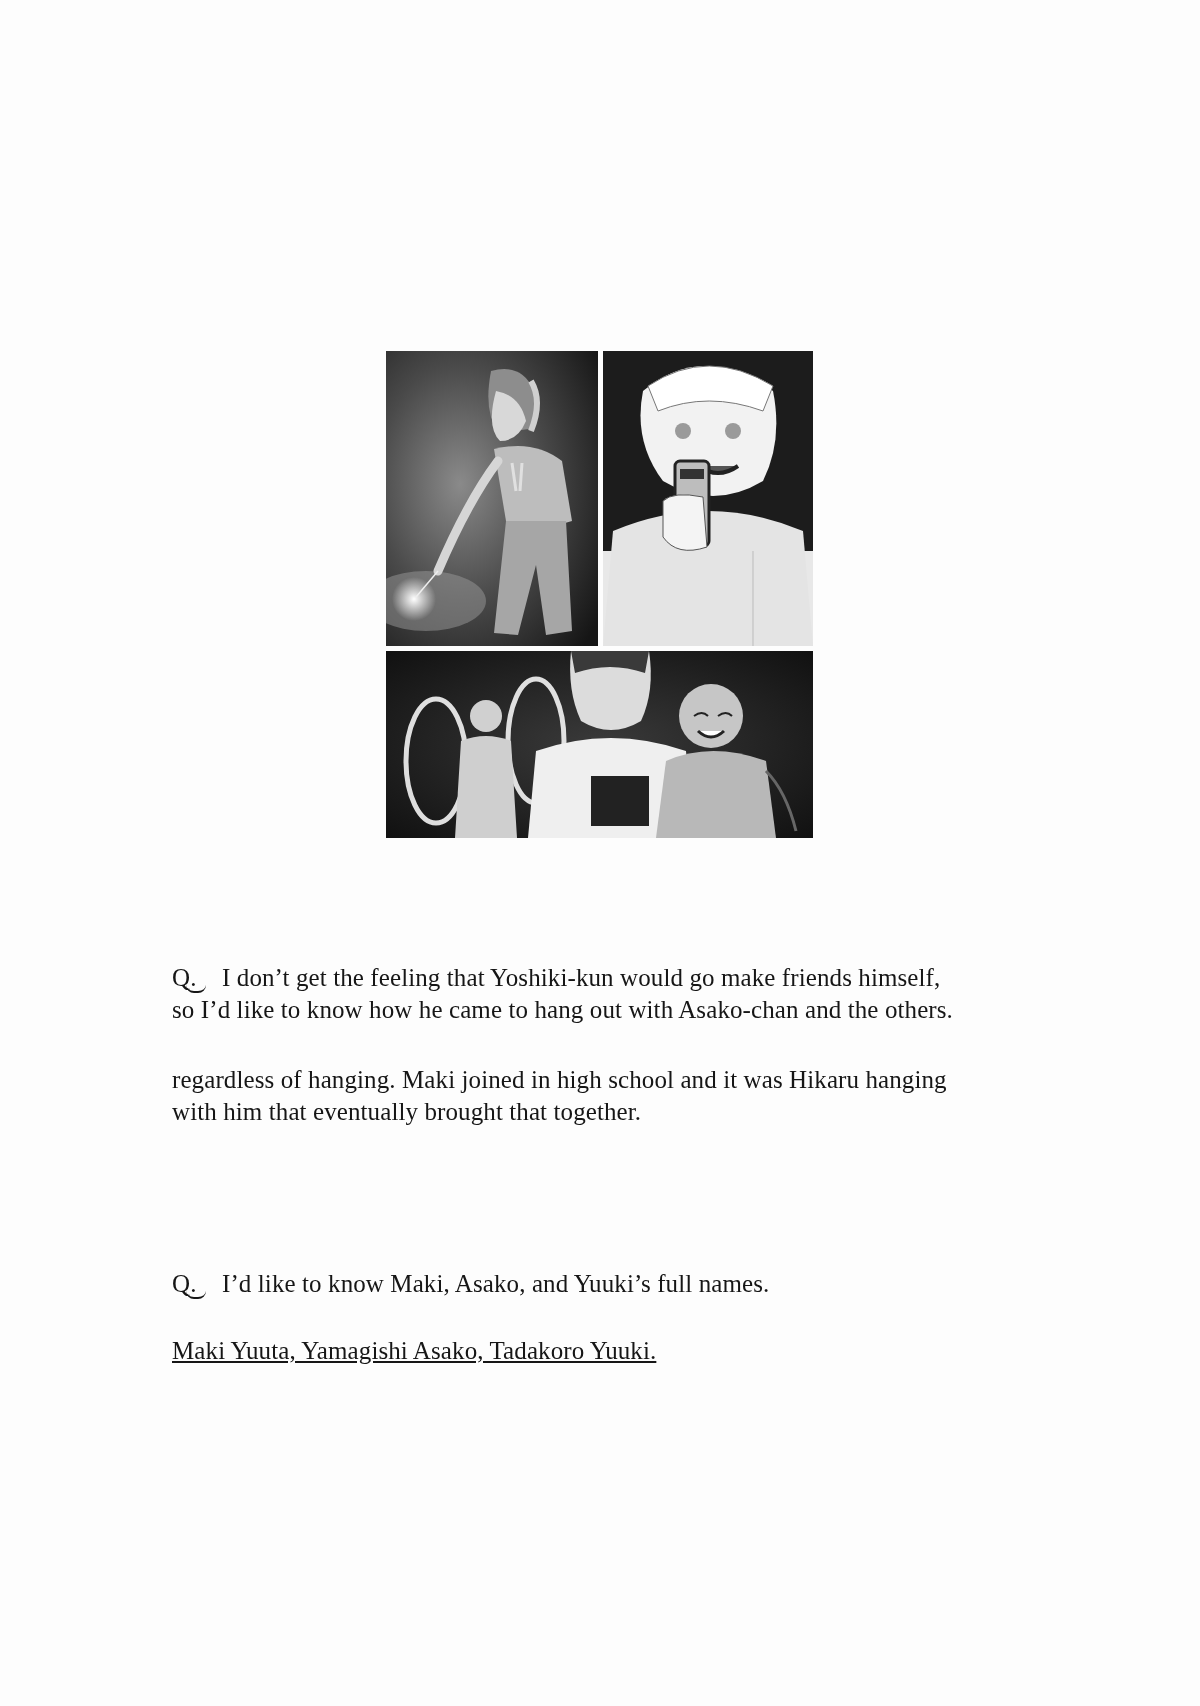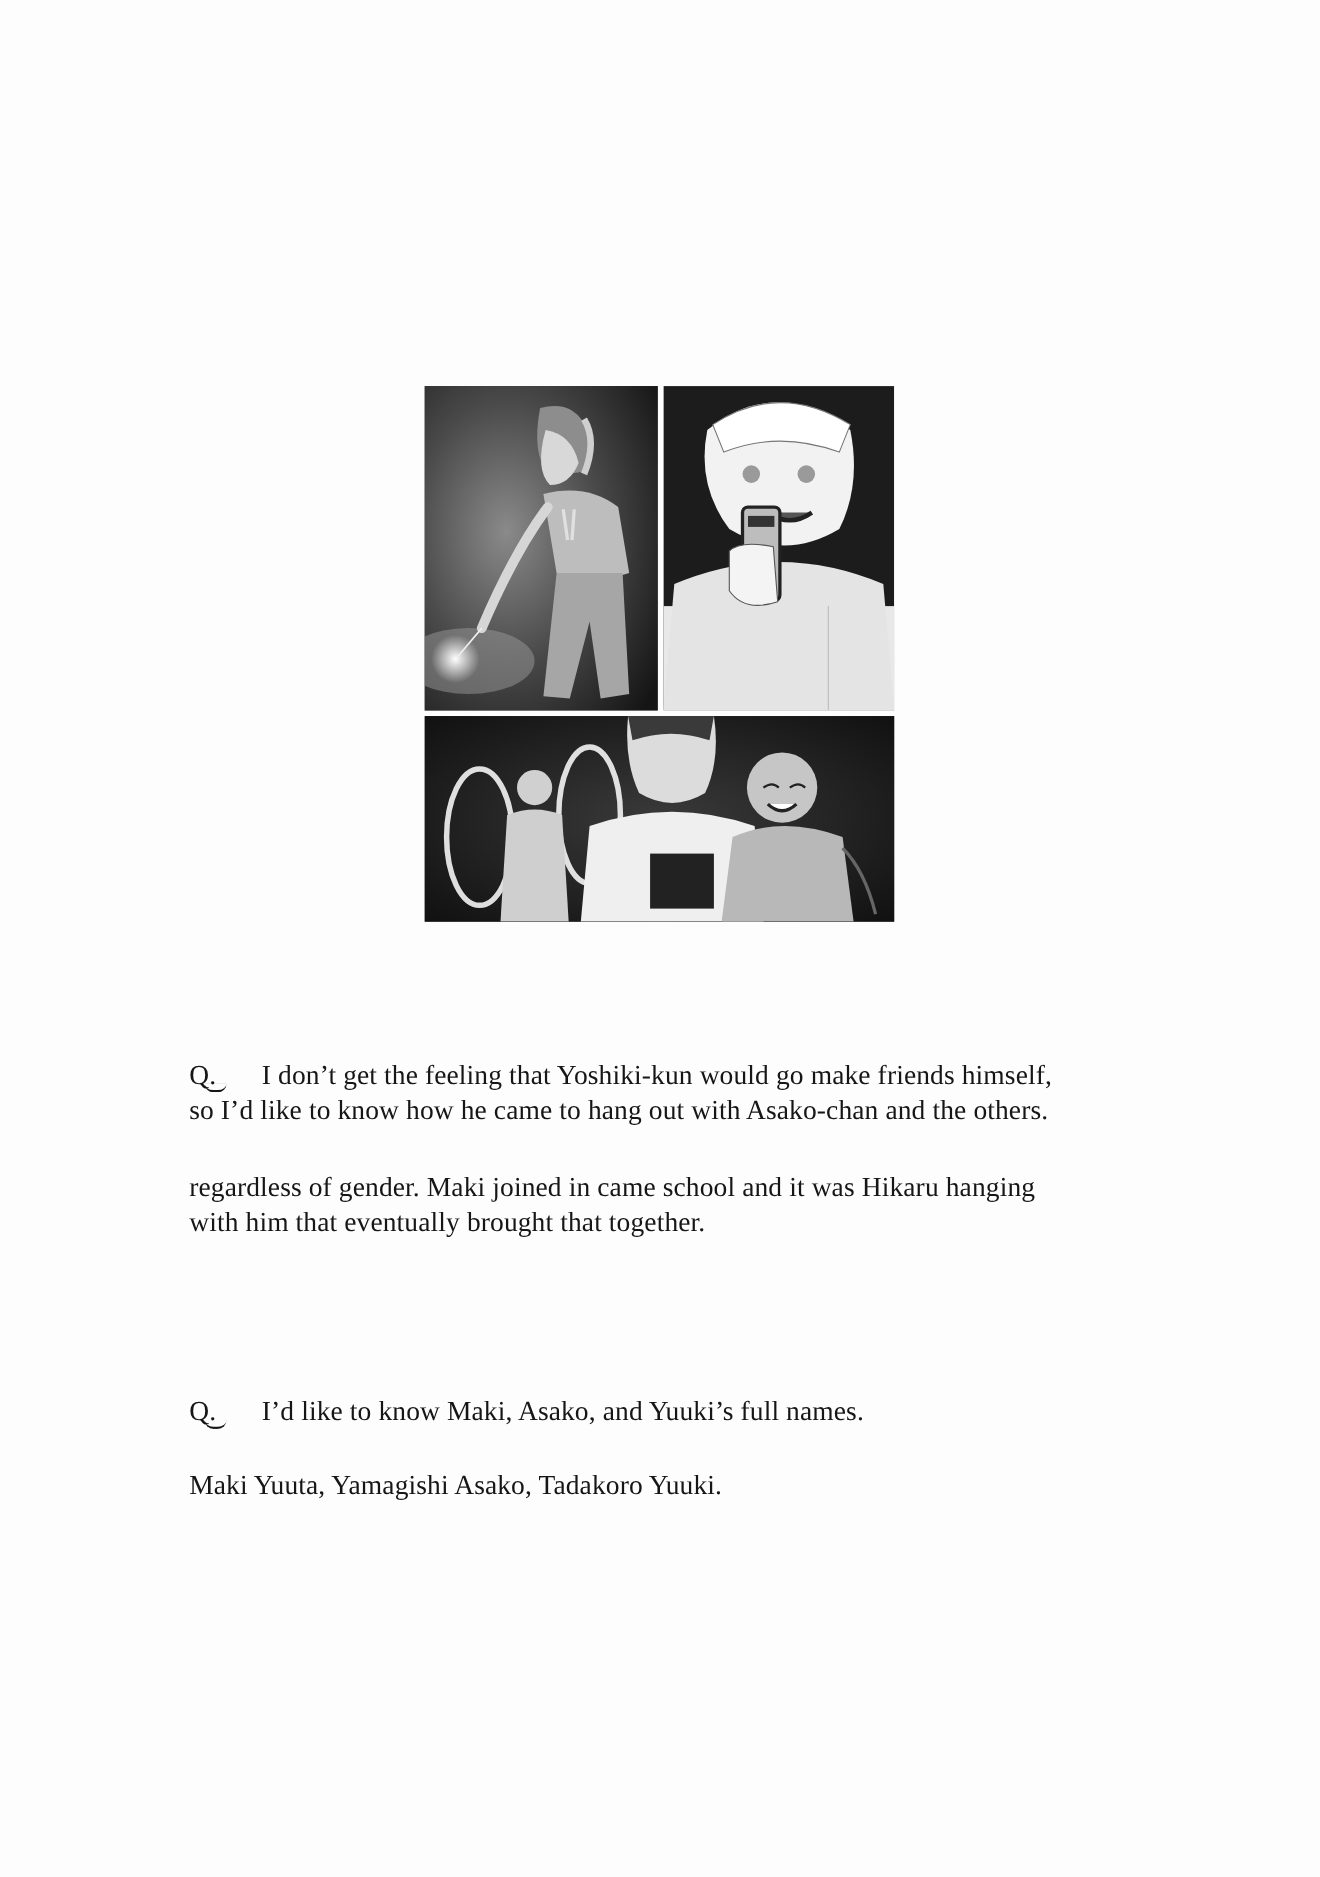--- a/index.html
+++ b/index.html
@@ -52,21 +52,21 @@
     .q-mark .q-text { font-size: 25px; }
     .q-mark .swash {
       position: absolute;
       left: 14px;
       top: 23px;
       width: 20px;
       height: 6px;
       border-bottom: 2px solid #161616;
       border-radius: 0 0 10px 10px;
     }
-    .q-body { flex: 1 1 auto; margin-left: 16px; }
+    .q-body { flex: 1 1 auto; }
     .line { display: block; white-space: nowrap; }
   </style>
 </head>
 <body>
 
 <div class="art">
 
   <div class="panel panel-1">
     <svg viewBox="0 0 212 295" preserveAspectRatio="none">
       <defs>
@@ -149,31 +149,31 @@
       <span class="swash"></span>
     </span>
     <span class="q-body">
       <span class="line">I don’t get the feeling that Yoshiki-kun would go make friends himself,</span>
     </span>
   </div>
   <span class="line">so I’d like to know how he came to hang out with Asako-chan and the others.</span>
 </div>
 
 <div class="text-block" style="top: 1064px;">
-  <span class="line">regardless of gender. Maki joined in came school and it was Hikaru hanging</span>
+  <span class="line">regardless of hanging. Maki joined in high school and it was Hikaru hanging</span>
   <span class="line">with him that eventually brought that together.</span>
 </div>
 
 <div class="text-block" style="top: 1268px;">
   <div class="q-row">
     <span class="q-mark">
       <span class="q-text">Q.</span>
       <span class="swash"></span>
     </span>
     <span class="q-body">
       <span class="line">I’d like to know Maki, Asako, and Yuuki’s full names.</span>
     </span>
   </div>
 </div>
 
-<div class="text-block" style="top: 1335px;">
+<div class="text-block" style="top: 1335px; text-decoration: underline;">
   <span class="line">Maki Yuuta, Yamagishi Asako, Tadakoro Yuuki.</span>
 </div>
 
 </body></html>

